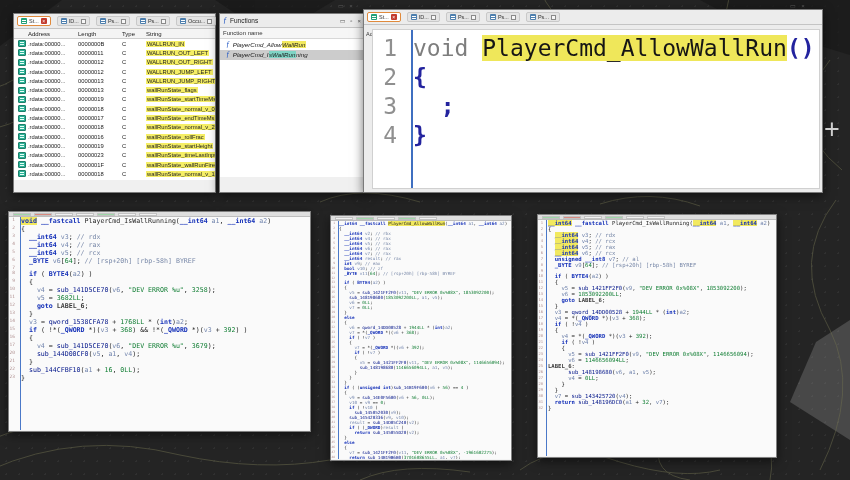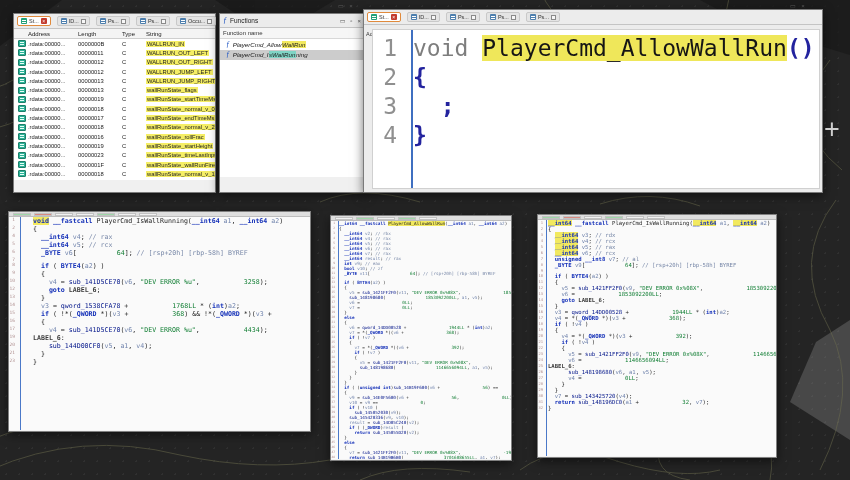--- a/index.html
+++ b/index.html
@@ -88,42 +88,42 @@
   .stub-strip i { display:block; width:18px; height:3px; background:#f2f2f2;
                   border:1px solid #c2c2c2; }
   .stub-strip i.g { background:#9fd7a8; } .stub-strip i.r { background:#d98a80; }
   .pbody { position:relative; background:#fafafa; height:calc(100% - 6px); overflow:hidden; }
   .cl { display:flex; }
   .cl .g { flex:none; text-align:right; color:#b09090; }
   .cl .c { white-space:pre; color:#1e1e1e; }
   .gutter-line { position:absolute; top:0; bottom:0; width:1px; background:#4a78c8; }
 
   #pseudo-left  { left:8px;   top:211px; width:303px; height:221px; }
-  #pseudo-left  .cl { line-height:8.9px; font:6.6px "DejaVu Sans Mono",monospace;gap:12px; }
+  #pseudo-left  .cl { line-height:8.9px; font:6.6px "DejaVu Sans Mono",monospace; }
   #pseudo-left  .cl .g { width:8px; padding-right:2px; font-size:4.5px; }
   #pseudo-left  .gutter-line { left:11px; }
   #pseudo-left  .cl .c { padding-left:4px; }
 
   #pseudo-mid   { left:330px; top:215px; width:182px; height:246px; }
   #pseudo-mid   .cl { line-height:4.75px; font:4.3px "DejaVu Sans Mono",monospace; }
   #pseudo-mid   .cl .g { width:5px; padding-right:1px; font-size:3px; }
   #pseudo-mid   .gutter-line { left:7px; }
   #pseudo-mid   .cl .c { padding-left:3px; }
 
   #pseudo-right { left:537px; top:214px; width:240px; height:244px; }
   #pseudo-right .cl { line-height:7.2px; font:5.6px "DejaVu Sans Mono",monospace; }
   #pseudo-right .cl .g { width:6px; padding-right:1px; font-size:3.8px; }
   #pseudo-right .gutter-line { left:8px; }
   #pseudo-right .cl .c { padding-left:4px; }
 
   
   .tk-kw { color:#1430b8; font-weight:bold; }
   .tk-fn { color:#001489; font-weight:normal; }
   .tk-var { color:#7184ad; }
-  .tk-num { color:#0f7d32;margin-left:40px; }
+  .tk-num { color:#0f7d32; }
   .tk-str { color:#0f7d32; }
   .tk-cm { color:#7888a8; }
   .tk-lb { color:#3c3c3c; font-weight:bold; }
   .hlbg { background:#f2e95f; }
 
   .plus-glyph { position:absolute; left:824px; top:114px; color:#cfcfcf; font-size:27px;
                 font-weight:200; }
   .bgctrl { position:absolute; color:#5c5c5c; font-size:6px; letter-spacing:2px; }
   #bgctrl-1 { left:338px; top:2px; } #bgctrl-2 { left:790px; top:2px; }
 </style>
@@ -420,20 +420,24 @@
     <div class="gutter-line"></div>
   <div class="cl">
         <span class="g">1</span>
         <span class="c"><span class="hlbg"><span class="tk-kw">void</span></span> <span class="tk-kw">__fastcall</span> PlayerCmd_IsWallRunning(<span class="tk-kw">__int64</span> <span class="tk-var">a1</span>, <span class="tk-kw">__int64</span> <span class="tk-var">a2</span>)</span>
       </div>
       <div class="cl">
         <span class="g">2</span>
         <span class="c">{</span>
       </div>
       <div class="cl">
+        <span class="g">3</span>
+        <span class="c">  <span class="tk-kw">__int64</span> <span class="tk-var">v3</span>; <span class="tk-cm">// rdx</span></span>
+      </div>
+      <div class="cl">
         <span class="g">4</span>
         <span class="c">  <span class="tk-kw">__int64</span> <span class="tk-var">v4</span>; <span class="tk-cm">// rax</span></span>
       </div>
       <div class="cl">
         <span class="g">5</span>
         <span class="c">  <span class="tk-kw">__int64</span> <span class="tk-var">v5</span>; <span class="tk-cm">// rcx</span></span>
       </div>
       <div class="cl">
         <span class="g">6</span>
         <span class="c">  <span class="tk-kw">_BYTE</span> <span class="tk-var">v6</span>[<span class="tk-num">64</span>]; <span class="tk-cm">// [rsp+20h] [rbp-58h] BYREF</span></span>
@@ -448,20 +452,24 @@
       </div>
       <div class="cl">
         <span class="g">9</span>
         <span class="c">  {</span>
       </div>
       <div class="cl">
         <span class="g">10</span>
         <span class="c">    <span class="tk-var">v4</span> = <span class="tk-fn">sub_141D5CE70</span>(<span class="tk-var">v6</span>, <span class="tk-str">"DEV ERROR %u"</span>, <span class="tk-num">3258</span>);</span>
       </div>
       <div class="cl">
+        <span class="g">11</span>
+        <span class="c">    <span class="tk-var">v5</span> = <span class="tk-num">3682LL</span>;</span>
+      </div>
+      <div class="cl">
         <span class="g">12</span>
         <span class="c">    <span class="tk-kw">goto</span> <span class="tk-lb">LABEL_6</span>;</span>
       </div>
       <div class="cl">
         <span class="g">13</span>
         <span class="c">  }</span>
       </div>
       <div class="cl">
         <span class="g">14</span>
         <span class="c">  <span class="tk-var">v3</span> = <span class="tk-fn">qword_1538CFA78</span> + <span class="tk-num">1768LL</span> * (<span class="tk-kw">int</span>)<span class="tk-var">a2</span>;</span>
@@ -469,33 +477,33 @@
       <div class="cl">
         <span class="g">15</span>
         <span class="c">  <span class="tk-kw">if</span> ( !*(<span class="tk-kw">_QWORD</span> *)(<span class="tk-var">v3</span> + <span class="tk-num">368</span>) &amp;&amp; !*(<span class="tk-kw">_QWORD</span> *)(<span class="tk-var">v3</span> + <span class="tk-num">392</span>) )</span>
       </div>
       <div class="cl">
         <span class="g">16</span>
         <span class="c">  {</span>
       </div>
       <div class="cl">
         <span class="g">17</span>
-        <span class="c">    <span class="tk-var">v4</span> = <span class="tk-fn">sub_141D5CE70</span>(<span class="tk-var">v6</span>, <span class="tk-str">"DEV ERROR %u"</span>, <span class="tk-num">4434</span>);</span>
-      </div>
-      <div class="cl">
-        <span class="g">19</span>
-        <span class="c"><span class="tk-lb">LABEL_6</span>:</span>
+        <span class="c">    <span class="tk-var">v4</span> = <span class="tk-fn">sub_141D5CE70</span>(<span class="tk-var">v6</span>, <span class="tk-str">"DEV ERROR %u"</span>, <span class="tk-num">3679</span>);</span>
       </div>
       <div class="cl">
         <span class="g">20</span>
         <span class="c">    <span class="tk-fn">sub_144D00CF0</span>(<span class="tk-var">v5</span>, <span class="tk-var">a1</span>, <span class="tk-var">v4</span>);</span>
       </div>
       <div class="cl">
         <span class="g">21</span>
         <span class="c">  }</span>
+      </div>
+      <div class="cl">
+        <span class="g">22</span>
+        <span class="c">  <span class="tk-fn">sub_144CFBF10</span>(<span class="tk-var">a1</span> + <span class="tk-num">16</span>, <span class="tk-num">0LL</span>);</span>
       </div>
       <div class="cl">
         <span class="g">23</span>
         <span class="c">}</span>
       </div>
     </div>
 </div>
 
 <div class="pwin" id="pseudo-mid">
   <div class="stub-strip">

